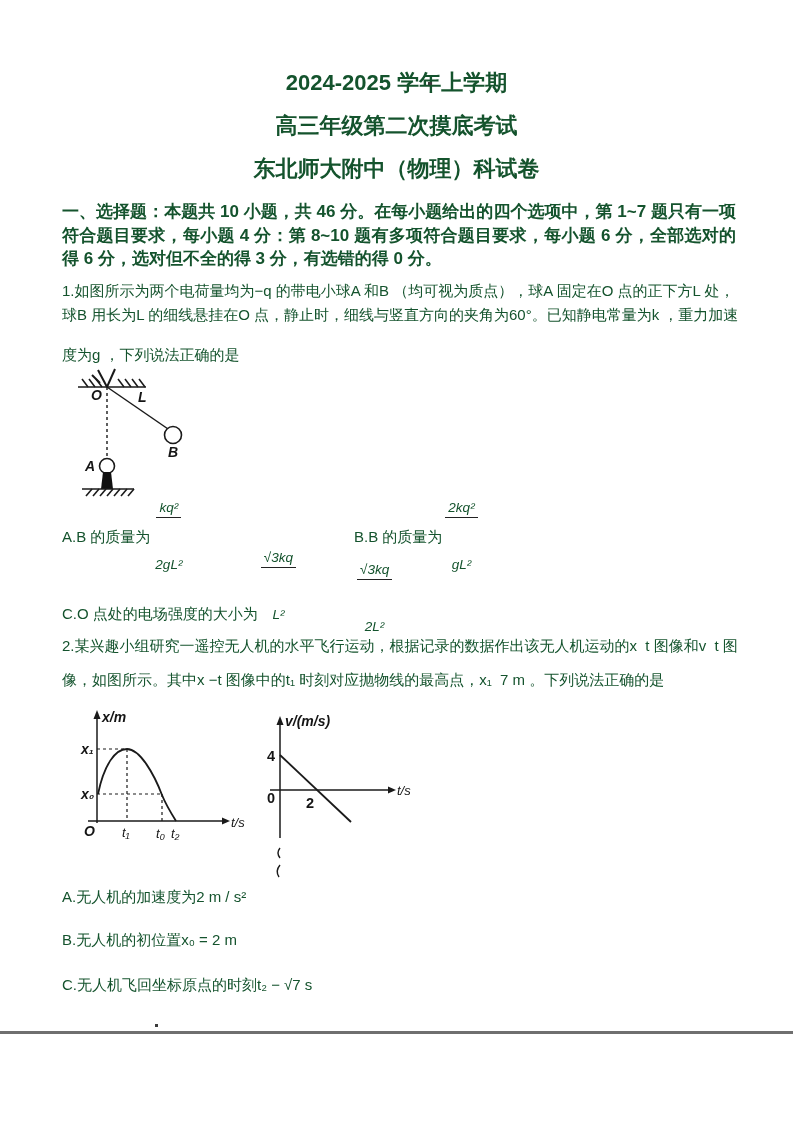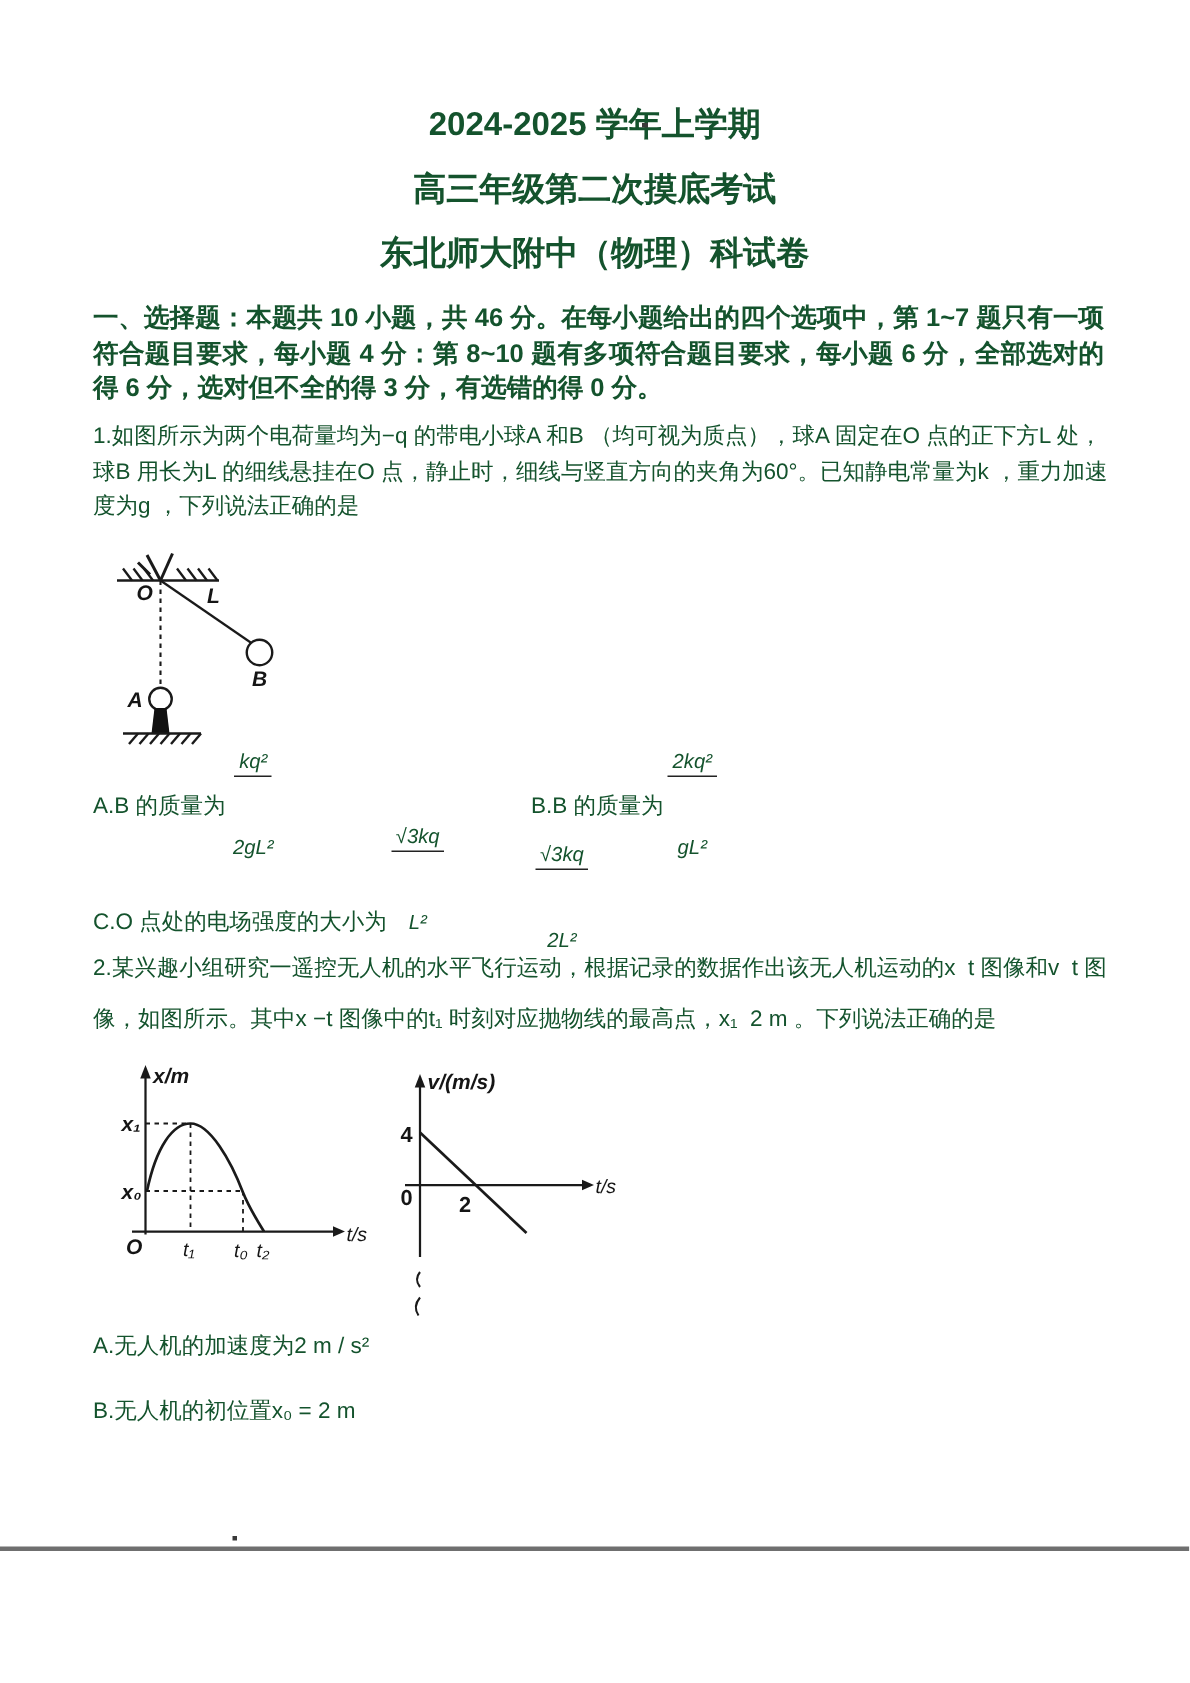--- a/index.html
+++ b/index.html
@@ -9,21 +9,21 @@
     background:#ffffff; color:#14532d; overflow:hidden;
     font-family:Liberation Sans, sans-serif;
   }
   .hdr { position:absolute; top:70px; left:0; width:100%; text-align:center;
          font-weight:bold; font-size:22px; }
   .hdr .hline { line-height:26px; margin-bottom:17px; white-space:pre; }
   .instructions { position:absolute; top:200px; left:62px; width:674px;
          font-size:17px; font-weight:bold; line-height:23.5px; text-align:justify; }
   .q1text { position:absolute; top:279px; left:62px; width:700px; font-size:15px; }
   .q1text div { line-height:23.5px; white-space:pre; }
-  .q1text .l3 { }
+  .q1text .l3 { margin-top:17px; }
   .q2text { position:absolute; top:634px; left:62px; width:700px; font-size:15px; }
   .q2text div { line-height:23.5px; white-space:pre; }
   .q2text .l2 { margin-top:10px; }
   .option { position:absolute; display:flex; align-items:center; font-size:15px; white-space:pre; }
   #optA { left:62px; top:512px; height:50px; }
   #optB { left:354px; top:512px; height:50px; }
   #optC { left:62px; top:574px; height:50px;align-items:flex-end; }
   #optD { left:354px; top:574px; height:50px; }
   .frac { display:inline-flex; flex-direction:column; align-items:center;
           font-size:13.5px; line-height:1.25; margin-left:3px; font-style:italic;gap:39px; }
@@ -126,21 +126,21 @@
   </div>
   <div class="option" id="optD">
     <span class="frac">
       <span class="num">√3kq</span>
       <span class="den">2L²</span>
     </span>
   </div>
 
   <div class="q2text">
     <div class="l1">2.某兴趣小组研究一遥控无人机的水平飞行运动，根据记录的数据作出该无人机运动的x  t 图像和v  t 图</div>
-    <div class="l2">像，如图所示。其中x −t 图像中的t₁ 时刻对应抛物线的最高点，x₁  2 m 。下列说法正确的是</div>
+    <div class="l2">像，如图所示。其中x −t 图像中的t₁ 时刻对应抛物线的最高点，x₁  7 m 。下列说法正确的是</div>
   </div>
 
   <svg class="diag" id="gxt" width="175" height="135" viewBox="0 0 175 135">
     <line x1="27" y1="115" x2="27" y2="8" stroke="#1a1a1a" stroke-width="1.5"></line>
     <polygon points="23.5,11 30.5,11 27,2" fill="#1a1a1a"></polygon>
     <line x1="18" y1="113" x2="152" y2="113" stroke="#1a1a1a" stroke-width="1.5"></line>
     <polygon points="152,109.5 152,116.5 160,113" fill="#1a1a1a"></polygon>
     <text x="32" y="14" class="svarbig">x/m</text>
     <text x="161" y="119" class="svar">t/s</text>
     <path d="M 28,86 C 34,57 45,41 57,41 C 70,41 84,66 92,87 C 96,97 101,105 106,113" stroke="#1a1a1a" stroke-width="1.8" fill="none"></path>
@@ -170,17 +170,18 @@
     <text x="25" y="93" text-anchor="end" class="snum">0</text>
     <text x="60" y="98" text-anchor="middle" class="snum">2</text>
     <g stroke="#1a1a1a" stroke-width="1.4" fill="none">
       <path d="M 30,138 q -4,5 0,10"></path>
       <path d="M 30,155 q -5,6 -1,12"></path>
     </g>
   </svg>
 
   <div class="q2opt" id="q2a">A.无人机的加速度为2 m / s²</div>
   <div class="q2opt" id="q2b">B.无人机的初位置x₀ = 2 m</div>
+  <div class="q2opt" id="q2c">C.无人机飞回坐标原点的时刻t₂ − √7 s</div>
 
   <div class="speck" id="speck2"></div>
   <div class="bottom-line"></div>
 
 </div>
 
 </body></html>

